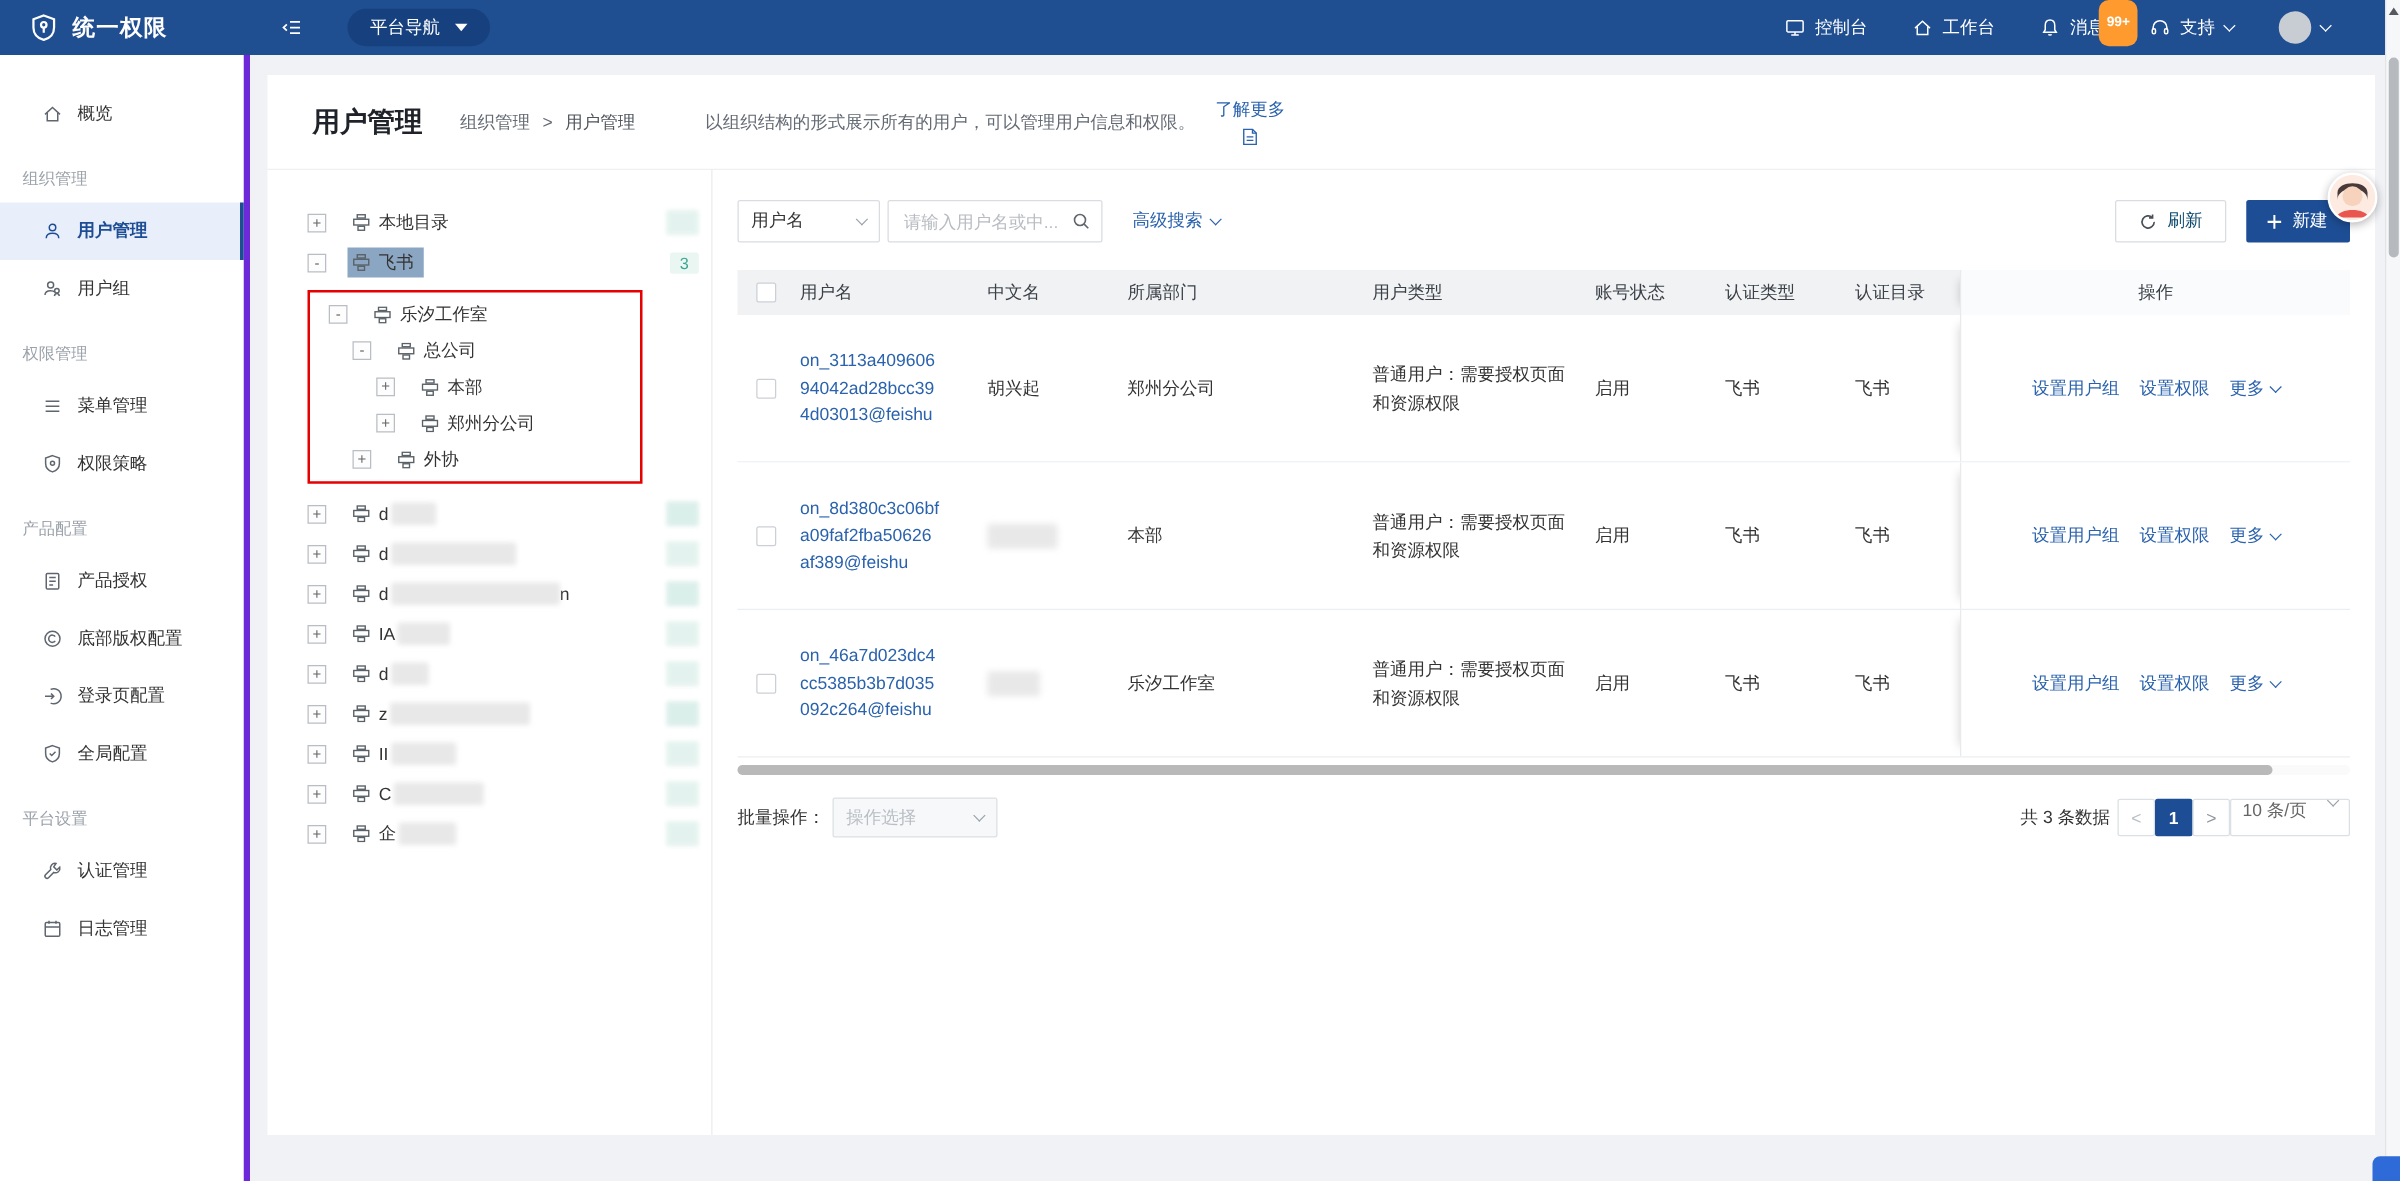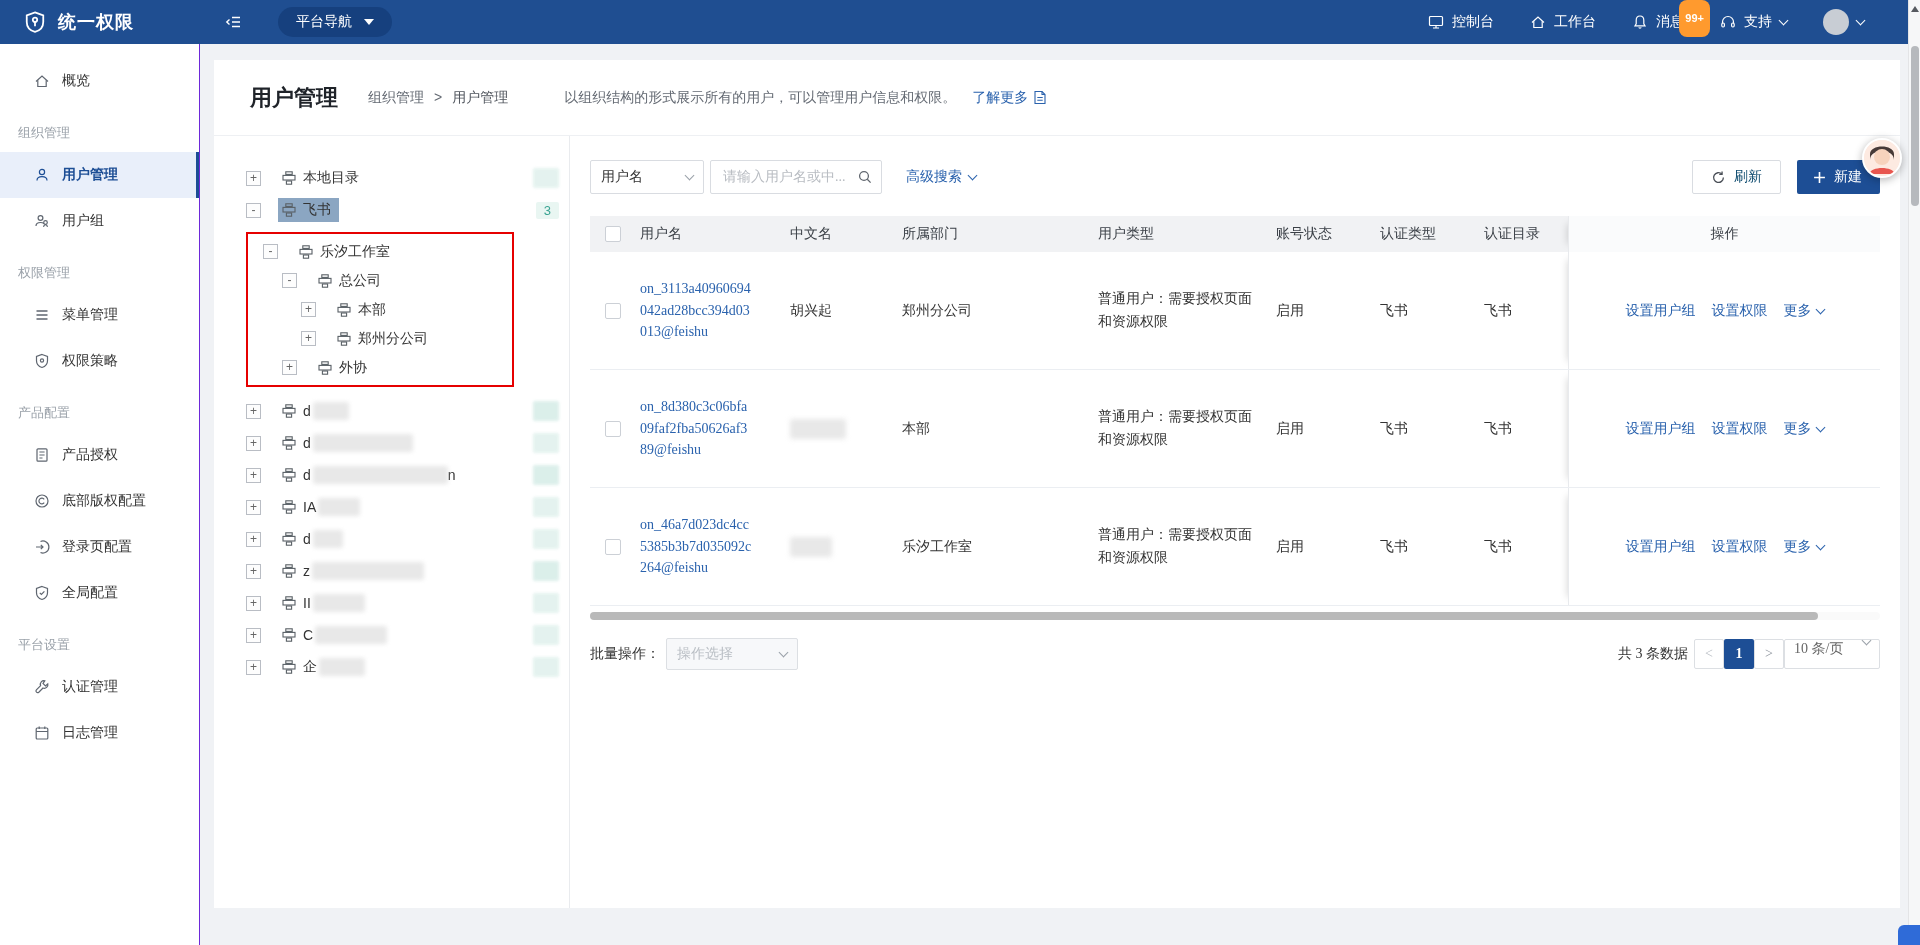--- a/index.html
+++ b/index.html
@@ -25,38 +25,38 @@
   .tb-item{display:flex;align-items:center;gap:8px;cursor:pointer;position:relative;white-space:nowrap;}
   .badge99{position:absolute;top:-13px;right:-26px;background:var(--badge_orange);color:#fff;font-size:11px;
            line-height:15px;padding:11px 6px;border-radius:8px;font-weight:bold;}
   .chev{width:7px;height:7px;border-right:1.5px solid #fff;border-bottom:1.5px solid #fff;transform:rotate(45deg);margin-top:-3px;}
   .chev.gray{border-color:#9aa1a9;}
   .chev.blue{border-color:var(--link);}
   .avatar{width:26px;height:26px;border-radius:50%;background:#c8cdd4;}
 
   
   .layout{display:flex;height:901px;}
-  .sidebar{width:200px;background:#fff;border-right:1px solid #6d28d9;padding-top:14px;flex:none;}
+  .sidebar{width:200px;background:#fff;border-right:5px solid #6d28d9;padding-top:24px;flex:none;}
   .side-item{height:46px;display:flex;align-items:center;gap:12px;padding-left:34px;cursor:pointer;position:relative;color:#333;}
   .side-item .ic{color:#5f6670;display:flex;}
   .side-item.active{background:var(--active_nav_bg);color:var(--primary);font-weight:bold;}
   .side-item.active .ic{color:var(--primary);}
   .side-item.active::after{content:"";position:absolute;right:0;top:0;bottom:0;width:3px;background:var(--primary);}
   .side-section{height:48px;display:flex;align-items:flex-end;padding:0 0 10px 18px;color:#9aa1a9;font-size:13px;}
 
   .main{flex:1;padding:16px 20px 0 14px;position:relative;}
   .card{background:#fff;height:848px;display:flex;flex-direction:column;}
 
   
   .page-head{height:76px;flex:none;display:flex;align-items:center;padding-left:36px;border-bottom:1px solid #eef0f3;}
   .page-title{font-size:22px;font-weight:bold;color:#1f2329;}
   .breadcrumb{display:flex;gap:10px;color:#646a73;margin-left:30px;}
   .breadcrumb .cur{color:#51565e;}
   .page-desc{color:#646a73;margin-left:56px;display:flex;align-items:center;gap:16px;}
-  .learn-more{color:var(--link);display:flex;align-items:center;gap:5px;cursor:pointer;}
+  .learn-more{color:var(--link);display:flex;align-items:center;gap:5px;cursor:pointer;flex-direction:column;}
 
   .content{flex:1;display:flex;min-height:0;}
 
   
   .tree-pane{width:356px;flex:none;border-right:1px solid #e9ebee;padding:26px 0 0 32px;position:relative;}
   .tnode{height:32px;display:flex;align-items:center;}
   .toggle{width:15px;height:15px;border:1px solid #b9bdc4;background:#fdfdfd;color:#666;font-size:12px;line-height:12px;
           text-align:center;flex:none;cursor:pointer;}
   .node-body{display:flex;align-items:center;margin-left:17px;padding:3px 8px 3px 4px;cursor:pointer;}
   .orgicon{color:#596066;margin-right:7px;display:flex;flex:none;}
@@ -65,21 +65,21 @@
   .node-badge{position:absolute;right:10px;background:var(--badge_teal_bg);color:var(--badge_teal_text);
               font-size:13px;padding:1px 8px;border-radius:2px;}
   .blur-badge{position:absolute;right:10px;width:26px;height:20px;background:#cfe9e2;opacity:.55;filter:blur(1.5px);border-radius:2px;}
   .blur-badge.b2{background:#bfe2da;}
   .tnode{position:relative;}
   .red-box{border:2px solid var(--highlight_red);width:268px;margin:6px 0 8px 0;padding:3px 0;}
   .red-box .tnode{height:29px;}
   .blur-text{display:inline-block;height:18px;background:#d9d9d9;opacity:.6;filter:blur(2px);border-radius:2px;margin-left:2px;}
 
   
-  .table-pane{flex:1;padding:24px 20px 0 20px;display:flex;flex-direction:column;min-width:0;font-family:Liberation Serif, serif;}
+  .table-pane{flex:1;padding:24px 20px 0 20px;display:flex;flex-direction:column;min-width:0;}
   .toolbar{display:flex;align-items:center;height:34px;flex:none;}
   .sel-box{width:114px;height:34px;border:1px solid #d9dce1;border-radius:2px;display:flex;align-items:center;
            justify-content:space-between;padding:0 10px;cursor:pointer;background:#fff;}
   .search-box{width:172px;height:34px;border:1px solid #d9dce1;border-radius:2px;margin-left:6px;display:flex;
               align-items:center;padding:0 8px 0 10px;background:#fff;}
   .search-box input{border:none;outline:none;flex:1;min-width:0;font-size:14px;color:#333;font-family:inherit;background:transparent;}
   .search-box input::placeholder{color:#b8bcc2;}
   .adv{color:var(--link);margin-left:24px;display:flex;align-items:center;gap:7px;cursor:pointer;}
   .toolbar-right{margin-left:auto;display:flex;gap:16px;}
   .btn{height:34px;border-radius:2px;display:flex;align-items:center;gap:8px;padding:0 18px;cursor:pointer;white-space:nowrap;}

